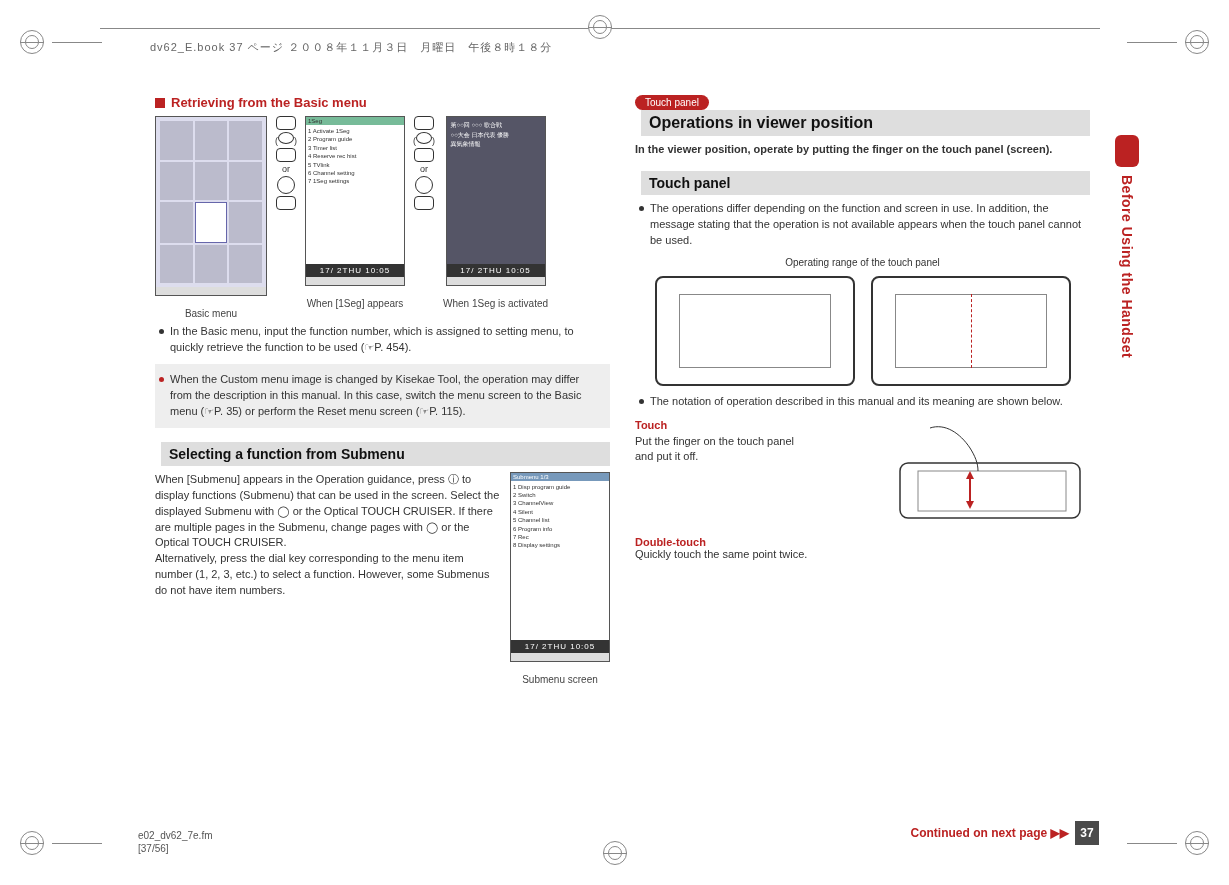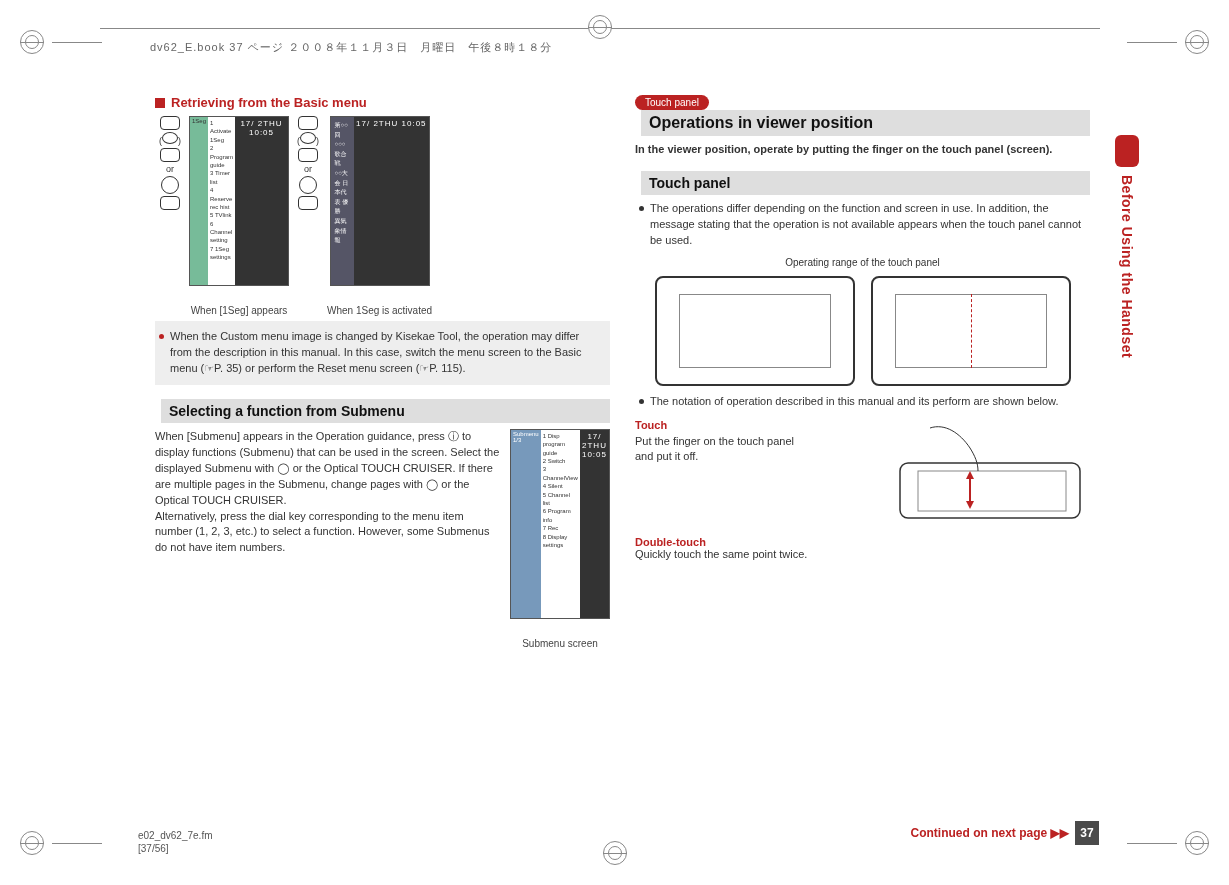--- a/index.html
+++ b/index.html
@@ -46,27 +46,27 @@
 
   .sec-title-row { display:flex; align-items:center; gap:6px; margin-bottom:6px; }
   .red-square { width:10px; height:10px; background:#b22; }
   .red-title { color:#b22; font-size:13px; font-weight:bold; }
 
   .figures-row {
     display:flex; align-items:flex-start; gap:4px; margin-bottom:4px;
   }
   .phone-shot {
     width:112px; height:180px; border:1px solid #555; background:#14b8a6;
-    display:flex; 
+    display:flex; flex-direction:column;
   }
   .phone-shot.small { width:100px; height:170px; }
   .seg-list { flex:1; background:#fff; font-size:6px; padding:2px; color:#333; line-height:1.4; }
   .seg-clock { background:#333; color:#fff; font-size:8px; text-align:center; padding:2px; letter-spacing:1px; }
   .icon-row { background:#ddd; height:8px; }
-  .caption { text-align:center; font-size:10px; color:#444; margin-top:19px; line-height:1.2; }
+  .caption { text-align:center; font-size:10px; color:#444; margin-top:12px; line-height:1.2; }
 
   .key-stack { display:flex; flex-direction:column; align-items:center; gap:2px; font-size:9px; color:#333; padding:0 4px; }
   .key { width:20px; height:14px; border:1px solid #333; border-radius:4px; }
   .key.round { border-radius:50%; width:18px; height:18px; }
 
   .bullet-list { padding-left:4px; line-height:1.45; margin-bottom:8px; }
   .bullet-list li { display:flex; gap:6px; }
   .bullet { width:5px; height:5px; border-radius:50%; background:#333; margin-top:5px; flex-shrink:0; }
   .bullet.red { background:#b22; }
   .note-box { background:#eee; padding:8px 16px 8px 4px; line-height:1.45; }
@@ -180,20 +180,40 @@
 <div class="page-content">
 
   <div class="col">
     <div class="sec-title-row">
       <div class="red-square"></div>
       <div class="red-title">Retrieving from the Basic menu</div>
     </div>
 
     <div class="figures-row">
 
+      <div style="display:flex; flex-direction:column; align-items:center;">
+        <div class="phone-shot">
+          <div style="flex:1; background:#dde; display:grid; grid-template-columns:repeat(3,1fr); gap:2px; padding:4px;">
+            <div style="background:#bbc;"></div>
+              <div style="background:#bbc;"></div>
+              <div style="background:#bbc;"></div>
+            <div style="background:#bbc;"></div>
+              <div style="background:#bbc;"></div>
+              <div style="background:#bbc;"></div>
+            <div style="background:#bbc;"></div>
+              <div style="background:#fff; border:1px solid #66a;"></div>
+              <div style="background:#bbc;"></div>
+            <div style="background:#bbc;"></div>
+              <div style="background:#bbc;"></div>
+              <div style="background:#bbc;"></div>
+          </div>
+          <div class="icon-row"></div>
+        </div>
+        <div class="caption">Basic menu</div>
+      </div>
 
       <div class="key-stack">
         <div class="key"></div>
         <div>(<span style="display:inline-block;width:16px;height:12px;border:1px solid #333;border-radius:50%;"></span>)</div>
         <div class="key"></div>
         <div>or</div>
         <div class="key round"></div>
         <div class="key"></div>
       </div>
 
@@ -229,20 +249,26 @@
           <div style="flex:1; background:#556; color:#fff; font-size:6px; padding:4px; line-height:1.6;">
             第○○回 ○○○ 歌合戦<br>○○大会 日本代表 優勝<br>異気象情報
           </div>
           <div class="seg-clock">17/ 2THU 10:05</div>
           <div class="icon-row"></div>
         </div>
         <div class="caption">When 1Seg is activated</div>
       </div>
     </div>
 
+    <ul class="bullet-list">
+      <li>
+          <span class="bullet"></span>
+        <span>In the Basic menu, input the function number, which is assigned to setting menu, to quickly retrieve the function to be used (☞P. 454).</span>
+        </li>
+    </ul>
 
     <div class="note-box">
       <div style="display:flex; gap:6px;">
         <span class="bullet red"></span>
         <span>When the Custom menu image is changed by Kisekae Tool, the operation may differ from the description in this manual. In this case, switch the menu screen to the Basic menu (☞P. 35) or perform the Reset menu screen (☞P. 115).</span>
       </div>
     </div>
 
     <div class="band-heading">
       <div class="band-left"></div>
@@ -301,21 +327,21 @@
         </div>
       <div class="landscape-phone">
         <div class="screen"></div>
         <div class="seam dash-v" style="top:16px;bottom:16px;"></div>
       </div>
     </div>
 
     <ul class="bullet-list">
       <li>
           <span class="bullet"></span>
-        <span>The notation of operation described in this manual and its perform are shown below.</span>
+        <span>The notation of operation described in this manual and its meaning are shown below.</span>
         </li>
     </ul>
 
     <div class="touch-cols">
       <div class="touch-text">
         <div class="touch-method-label">Touch</div>
         <div>Put the finger on the touch panel and put it off.</div>
       </div>
       <div class="touch-phone-svg">
         <svg width="220" height="100" viewBox="0 0 220 100">

